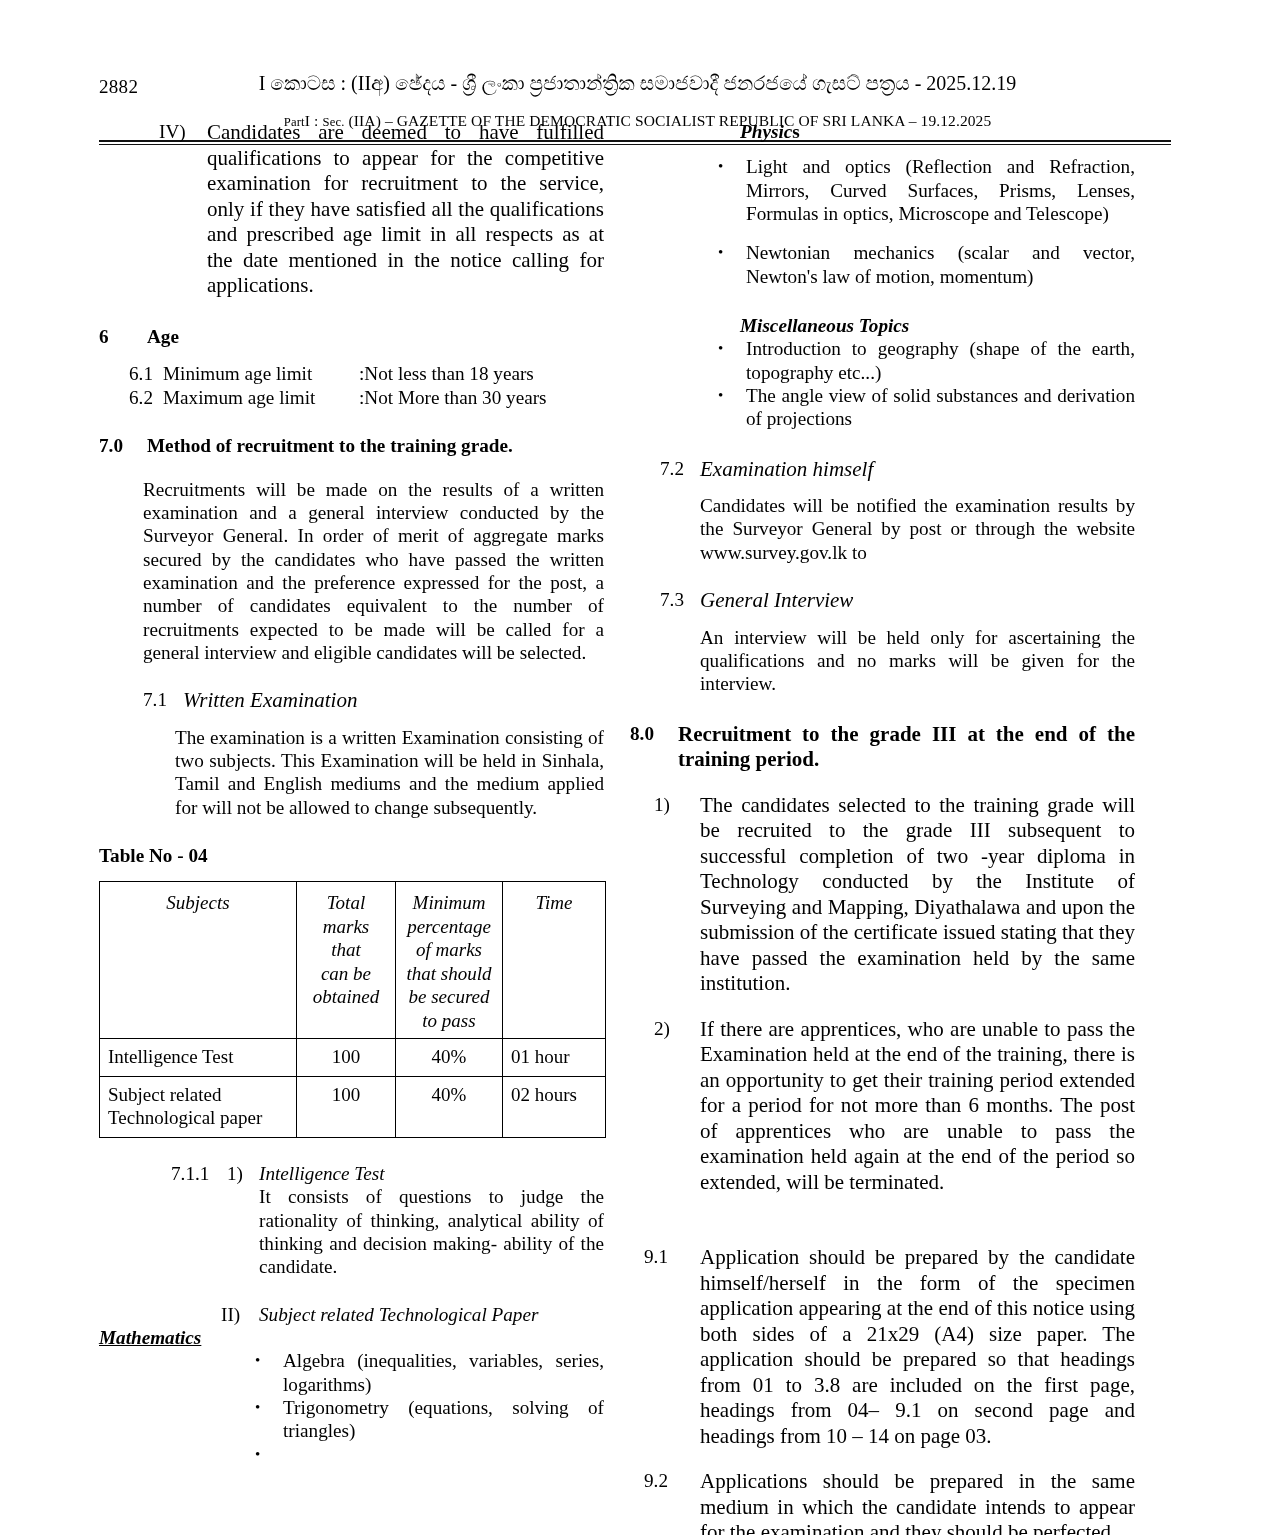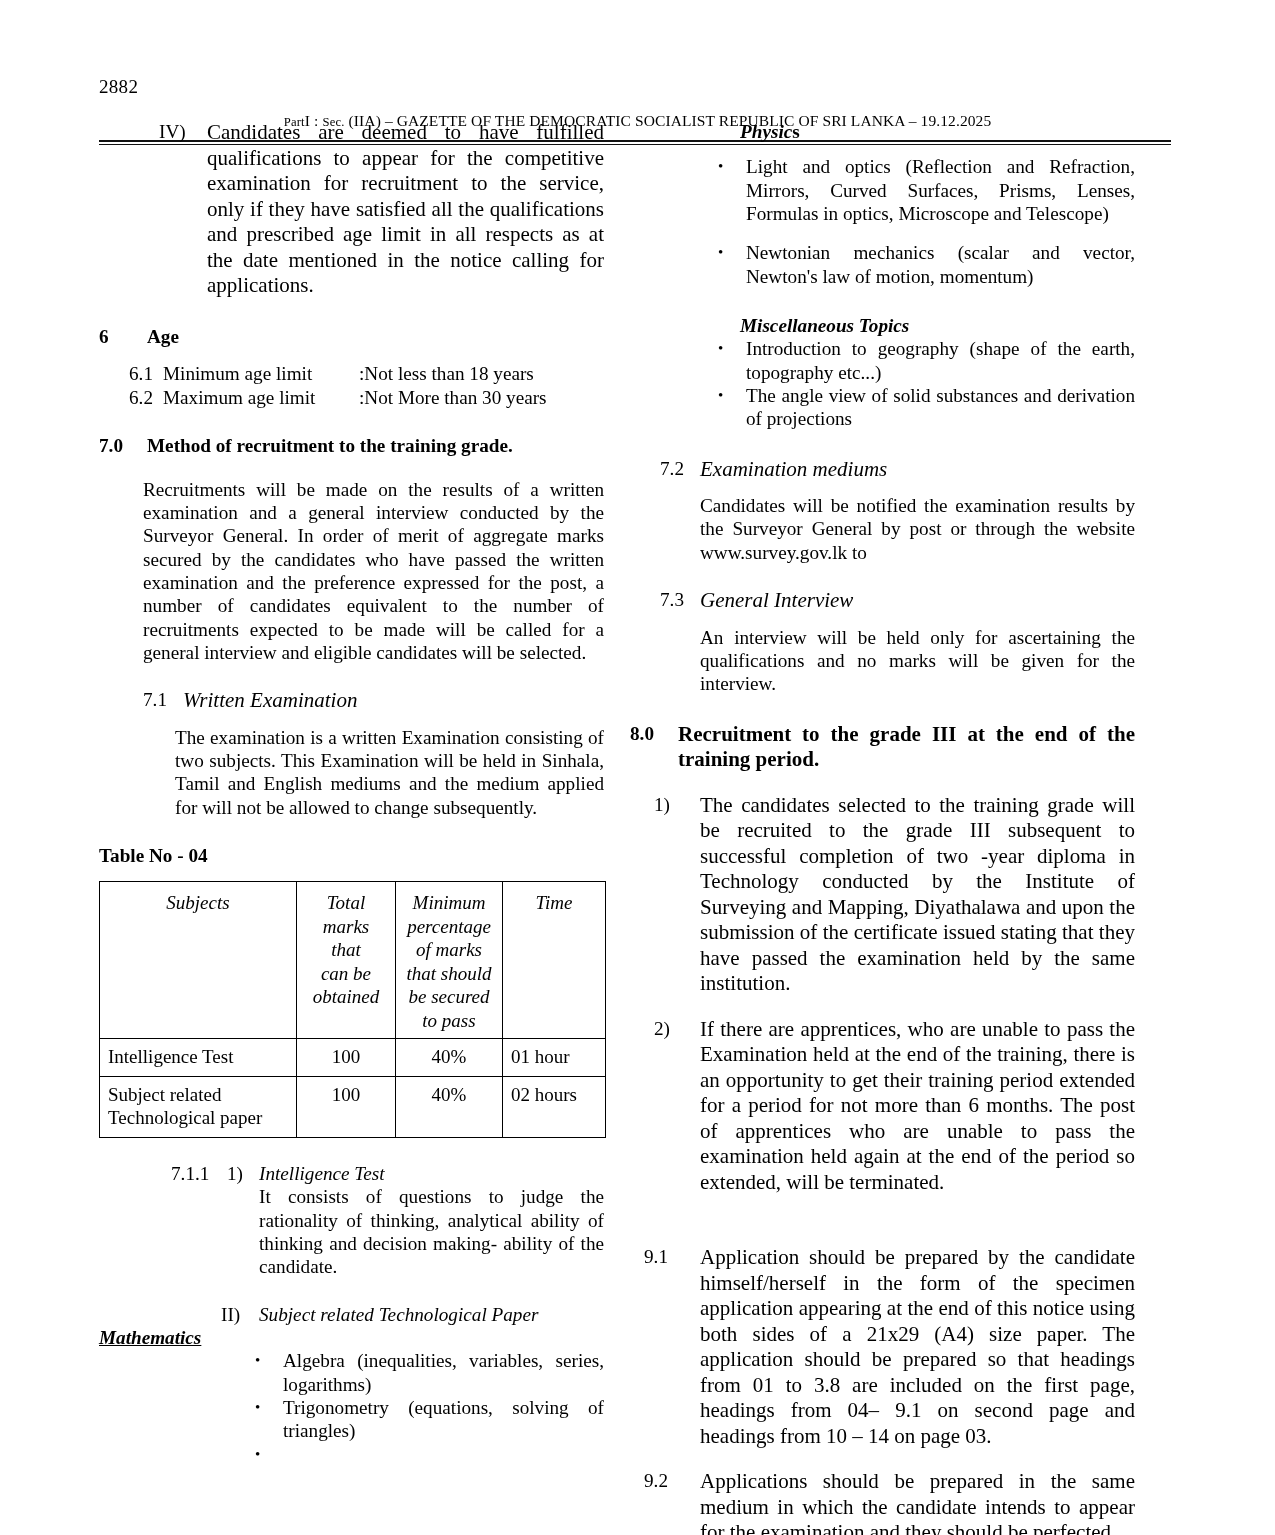--- a/index.html
+++ b/index.html
@@ -221,20 +221,21 @@
   }
 </style>
 </head>
 <body>
 
 <div class="page">
 
   <div class="page-header">
     <div class="hdr-row1">
       <div class="folio">2882</div>
+      <div class="hdr-sinhala">I කොටස : (IIඅ) ඡේදය - ශ්‍රී ලංකා ප්‍රජාතාන්ත්‍රික සමාජවාදී ජනරජයේ ගැසට් පත්‍රය - 2025.12.19</div>
     </div>
     <div class="hdr-english">
       <span class="sc">Part</span><span>I :</span>&nbsp;<span class="sc">Sec.</span>&nbsp;<span>(IIA) – GAZETTE OF THE DEMOCRATIC SOCIALIST REPUBLIC OF SRI LANKA – 19.12.2025</span>
     </div>
     <div class="hdr-rule"></div>
   </div>
 
   <div class="col col-left">
 
     <div class="hang" style="margin-left:60px;padding-left:48px;">
@@ -399,21 +400,21 @@
       <div class="bul" style="padding-left:28px;">
         <span class="dot">•</span>
         <span>The angle view of solid substances and derivation of projections</span>
       </div>
     </div>
 
     <div class="sp26"></div>
 
     <div class="hang" style="margin-left:30px;padding-left:40px;">
       <span class="marker">7.2</span>
-      <div class="body ital">Examination mediums</div>
+      <div class="body ital">Examination himself</div>
     </div>
 
     <div class="sp12"></div>
 
     <div class="p" style="margin-left:70px;">Candidates will be notified the examination results by the Surveyor General by post or through the website www.survey.gov.lk to</div>
 
     <div class="sp24"></div>
 
     <div class="hang" style="margin-left:30px;padding-left:40px;">
       <span class="marker">7.3</span>

